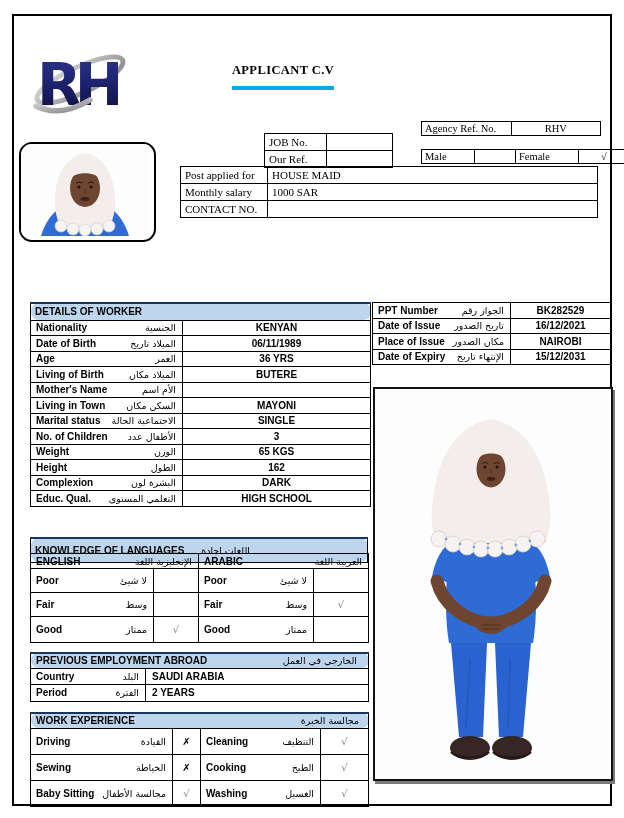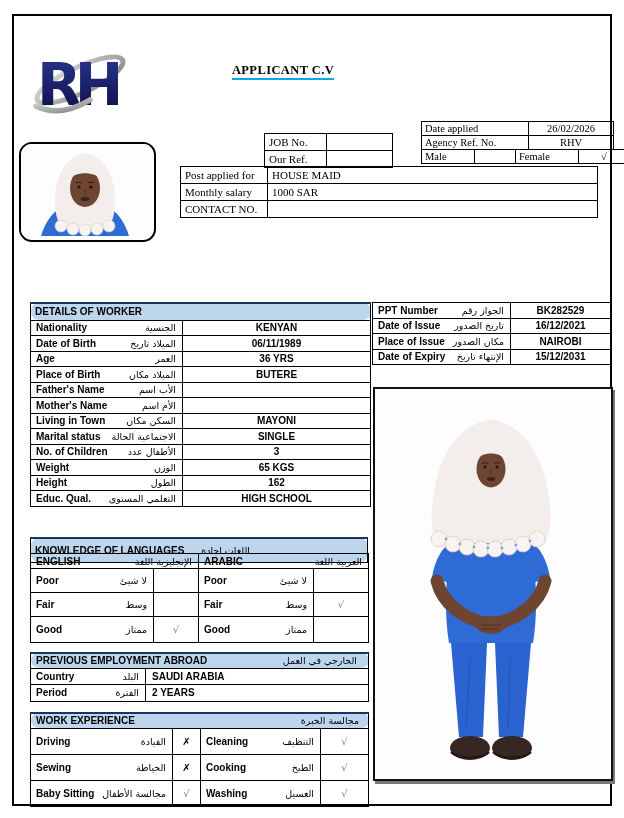--- a/index.html
+++ b/index.html
@@ -3,21 +3,21 @@
 <meta charset="utf-8">
 <style>
   html,body{margin:0;padding:0;background:#fff;}
   .page{position:relative;width:624px;height:818px;background:#fff;overflow:hidden;
         font-family:"Liberation Sans",sans-serif;color:#000;}
   .page-border{position:absolute;left:12px;top:14px;width:596px;height:788px;border:2px solid #000;}
   .abs{position:absolute;}
   
   .serif{font-family:"Liberation Serif",serif;}
   .title{font-size:12.5px;font-weight:bold;letter-spacing:.4px;}
-  .title span{border-bottom:2px solid #0ea5e9;padding-bottom:1px;}
+  .title span{border-bottom:4px solid #0ea5e9;padding-bottom:9px;}
   table.t{border-collapse:collapse;table-layout:fixed;}
   table.t td{border:1px solid #000;overflow:hidden;white-space:nowrap;vertical-align:middle;}
   table.reft td, table.datet td, table.postt td{font-family:"Liberation Serif",serif;font-size:11px;padding:0 4px;}
   table.datet td{font-size:10.5px;padding:0 3px;}
   .c{text-align:center;}
   
   table.ft td{font-size:10px;}
   .lblcell{display:flex;justify-content:space-between;align-items:center;padding:0 5px 0 4px;}
   .eng{font-weight:bold;font-size:10px;}
   .ar{font-family:"DejaVu Sans",sans-serif;font-size:9.5px;}
@@ -100,24 +100,20 @@
     </tr>
     <tr style="height:17px">
       <td>Our Ref.</td>
       <td></td>
     </tr>
   </tbody>
     </table>
 
   <table class="t datet abs" style="left:421px;top:121px;width:180px;">
     <tbody>
-        <tr style="height:14px">
-      <td style="width:100px">Date applied</td>
-      <td style="width:78px" class="c">26/02/2026</td>
-    </tr>
     <tr style="height:14px">
       <td>Agency Ref. No.</td>
       <td class="c">RHV</td>
     </tr>
   </tbody>
     </table>
   <table class="t datet abs" style="left:421px;top:149px;width:180px;">
     <tbody>
         <tr style="height:14px">
       <td style="width:46px">Male</td>
@@ -182,34 +178,25 @@
             <div class="lblcell">
               <span class="eng">Age</span>
               <span class="ar">العمر</span>
             </div>
           </td>
       <td class="val">36 YRS</td>
     </tr>
     <tr style="height:15.5px">
       <td>
             <div class="lblcell">
-              <span class="eng">Place of Birth</span>
+              <span class="eng">Living of Birth</span>
               <span class="ar">الميلاد مكان</span>
             </div>
           </td>
       <td class="val">BUTERE</td>
-    </tr>
-    <tr style="height:15.5px">
-      <td>
-            <div class="lblcell">
-              <span class="eng">Father's Name</span>
-              <span class="ar">الأب اسم</span>
-            </div>
-          </td>
-      <td class="val"></td>
     </tr>
     <tr style="height:15.5px">
       <td>
             <div class="lblcell">
               <span class="eng">Mother's Name</span>
               <span class="ar">الأم اسم</span>
             </div>
           </td>
       <td class="val"></td>
     </tr>
@@ -250,20 +237,29 @@
       <td class="val">65 KGS</td>
     </tr>
     <tr style="height:15.5px">
       <td>
             <div class="lblcell">
               <span class="eng">Height</span>
               <span class="ar">الطول</span>
             </div>
           </td>
       <td class="val">162</td>
+    </tr>
+    <tr style="height:15.5px">
+      <td>
+            <div class="lblcell">
+              <span class="eng">Complexion</span>
+              <span class="ar">البشرة لون</span>
+            </div>
+          </td>
+      <td class="val">DARK</td>
     </tr>
     <tr style="height:15.5px">
       <td>
             <div class="lblcell">
               <span class="eng">Educ. Qual.</span>
               <span class="ar">التعلمي المستوى</span>
             </div>
           </td>
       <td class="val">HIGH SCHOOL</td>
     </tr>

